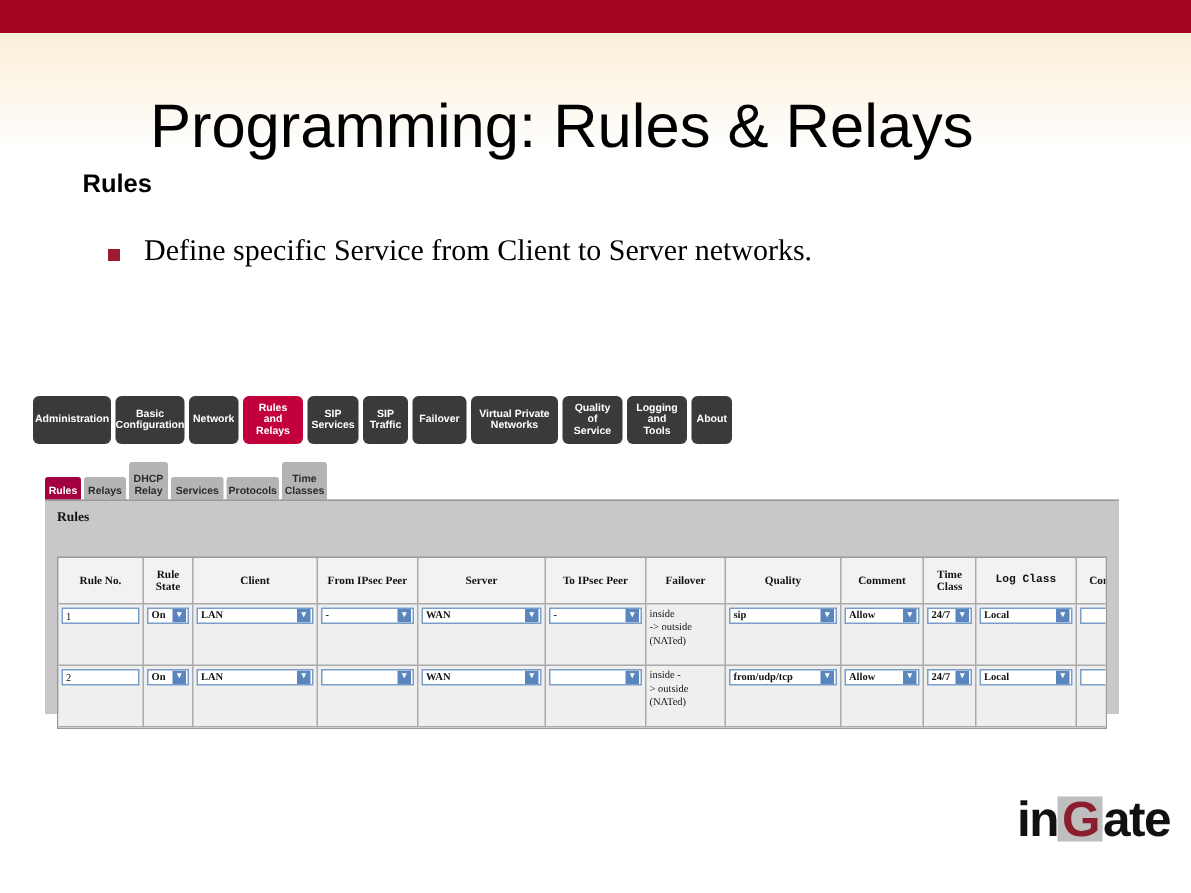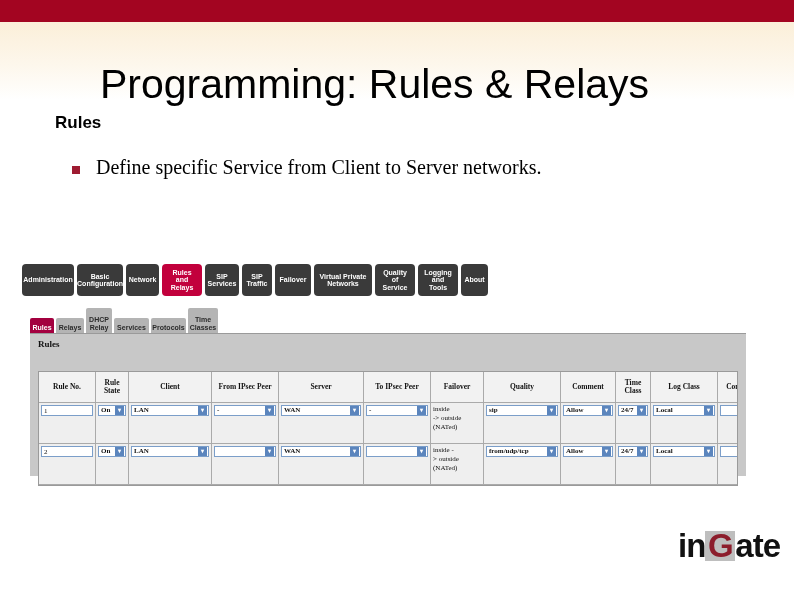--- a/index.html
+++ b/index.html
@@ -204,21 +204,21 @@
               <th style="width: 62px;">From IPsec
 Peer</th>
               <th style="width: 80px;">Server</th>
               <th style="width: 62px;">To IPsec
 Peer</th>
               <th style="width: 48px;">Failover</th>
               <th style="width: 72px;">Quality</th>
               <th style="width: 50px;">Comment</th>
               <th style="width: 30px;">Time
 Class</th>
-              <th style="width: 62px;">Log Class</th>
+              <th style="width: 62px; font-family: Liberation Mono, monospace;">Log Class</th>
               <th style="width: 44px;">Comment</th>
             </tr>
           </thead>
         <tbody id="body-rows">
             <tr>
               <td>
                 <div class="txtin">1</div>
               </td>
               <td>
                 <div class="sel-box">

